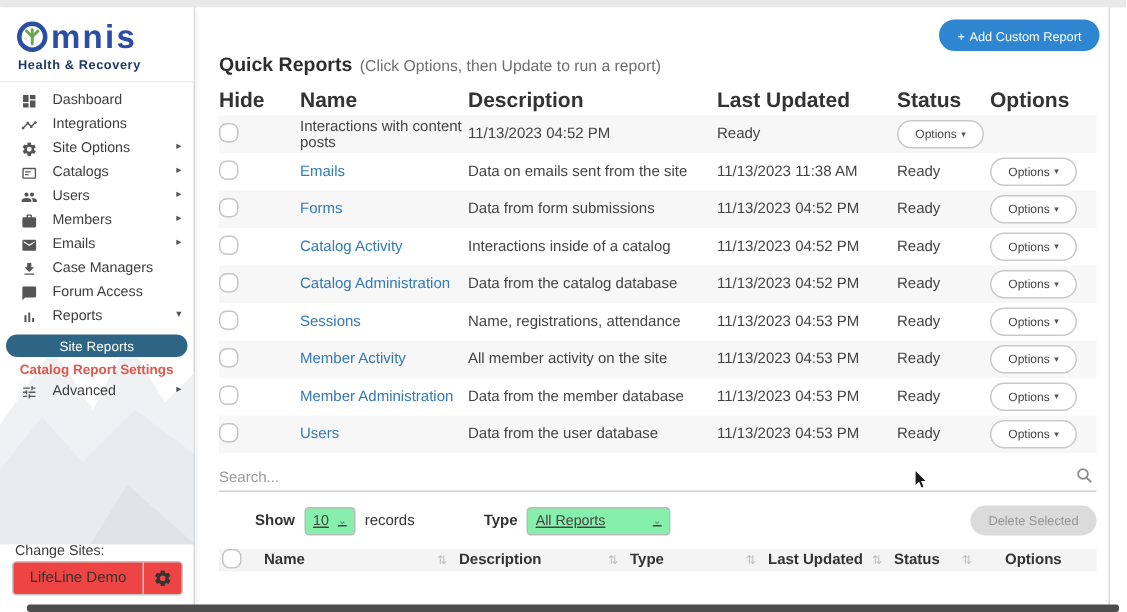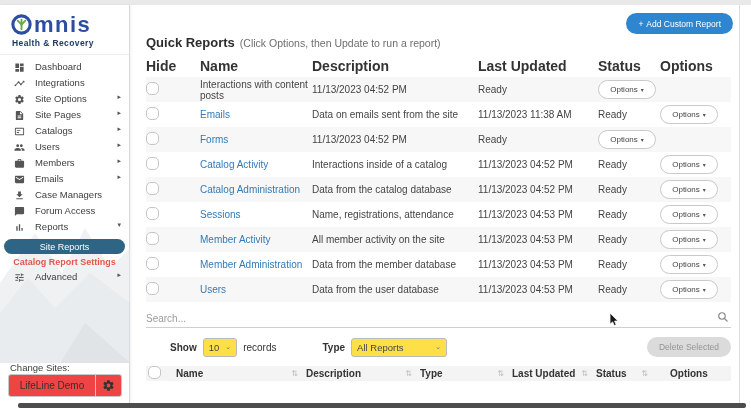--- a/index.html
+++ b/index.html
@@ -57,21 +57,21 @@
 
   .cr-title { font-size:13px; font-weight:bold; color:#2d2d2d; margin-top:18px; }
   .search-row { position:relative; margin-top:6px; border-bottom:1px solid #cfcfcf; height:20px; }
   .search-input { width:96%; border:none; outline:none; font-size:10px; color:#444;
     font-family:inherit; background:transparent; height:18px; }
   .search-input::placeholder { color:#9b9b9b; }
   .search-ic { position:absolute; right:2px; top:3px; width:12px; height:12px; }
   .ctrl-row { display:flex; align-items:center; margin-top:9px; font-size:10px; color:#333; }
   .ctrl-label { font-weight:bold;padding-left:24px; }
   .mini-select { border:1px solid #bbb; border-radius:3px; height:19px; display:flex; align-items:center;
-    padding:0 5px; gap:6px; margin:0 6px; font-size:9.5px; color:#444; cursor:pointer; background:#fde047; }
+    padding:0 5px; gap:6px; margin:0 6px; font-size:9.5px; color:#444; cursor:pointer; background:#86efac;text-decoration:underline; }
   .sel-caret { font-size:7px; color:#777; }
   .type-label { font-weight:bold; margin-left:22px; }
   .delete-btn { margin-left:auto; background:#dbdbdb; color:#949494; border:none; border-radius:10px;
     height:20px; padding:0 12px; font-size:8.5px; font-family:inherit; cursor:pointer; }
   .cr-head { display:flex; align-items:center; height:15px; background:#f4f4f4; margin-top:9px;
     font-size:10px; font-weight:bold; color:#333; padding-left:2px; }
   .cr-col { display:flex; align-items:center; justify-content:space-between; }
   .sort { font-size:8px; color:#bdbdbd; font-weight:normal; margin-right:8px; }
   .cr-cb-cell { width:28px; }
   .w-name{width:130px;} .w-desc{width:114px;} .w-type{width:92px;} .w-last{width:84px;} .w-status{width:60px;}
@@ -128,29 +128,20 @@
             <svg viewBox="0 0 24 24">
               <path d="M19.14 12.94a7 7 0 0 0 .06-.94 7 7 0 0 0-.06-.94l2.03-1.58a.5.5 0 0 0 .12-.64l-1.92-3.32a.5.5 0 0 0-.61-.22l-2.39.96a7.3 7.3 0 0 0-1.62-.94l-.36-2.54a.5.5 0 0 0-.5-.42h-3.84a.5.5 0 0 0-.5.42l-.36 2.54c-.59.24-1.13.56-1.62.94l-2.39-.96a.5.5 0 0 0-.61.22L2.65 8.84a.5.5 0 0 0 .12.64l2.03 1.58a7 7 0 0 0 0 1.88l-2.03 1.58a.5.5 0 0 0-.12.64l1.92 3.32c.14.24.42.34.61.22l2.39-.96c.49.38 1.03.7 1.62.94l.36 2.54c.04.24.25.42.5.42h3.84c.25 0 .46-.18.5-.42l.36-2.54c.59-.24 1.13-.56 1.62-.94l2.39.96c.24.1.5 0 .61-.22l1.92-3.32a.5.5 0 0 0-.12-.64zM12 15.5A3.5 3.5 0 1 1 15.5 12 3.5 3.5 0 0 1 12 15.5z"></path>
             </svg>
           </span>
         <span>Site Options</span>
         <span class="chev">▸</span>
       </div>
       <div class="nav-item">
         <span class="nico">
             <svg viewBox="0 0 24 24">
-              <path d="M14 2H6c-1.1 0-2 .9-2 2v16c0 1.1.9 2 2 2h12c1.1 0 2-.9 2-2V8l-6-6zm2 16H8v-2h8v2zm0-4H8v-2h8v2zm-3-5V3.5L18.5 9H13z"></path>
-            </svg>
-          </span>
-        <span>Site Pages</span>
-        <span class="chev">▸</span>
-      </div>
-      <div class="nav-item">
-        <span class="nico">
-            <svg viewBox="0 0 24 24">
               <path d="M20 4H4a2 2 0 0 0-2 2v12a2 2 0 0 0 2 2h16a2 2 0 0 0 2-2V6a2 2 0 0 0-2-2zm0 14H4V6h16v12zM6 9h8v2H6zm0 4h5v2H6z"></path>
             </svg>
           </span>
         <span>Catalogs</span>
         <span class="chev">▸</span>
       </div>
       <div class="nav-item">
         <span class="nico">
             <svg viewBox="0 0 24 24">
               <path d="M16 11c1.66 0 2.99-1.34 2.99-3S17.66 5 16 5s-3 1.34-3 3 1.34 3 3 3zm-8 0c1.66 0 2.99-1.34 2.99-3S9.66 5 8 5 5 6.34 5 8s1.34 3 3 3zm0 2c-2.33 0-7 1.17-7 3.5V19h14v-2.5c0-2.33-4.67-3.5-7-3.5zm8 0c-.29 0-.62.02-.97.05 1.16.84 1.97 1.97 1.97 3.45V19h6v-2.5c0-2.33-4.67-3.5-7-3.5z"></path>
@@ -268,20 +259,21 @@
         <span>11/13/2023 11:38 AM</span>
         <span>Ready</span>
         <button class="opt-btn">
             <span>Options</span>
             <span class="opt-caret">▾</span>
           </button>
       </div>
       <div class="qr-row">
         <span><span class="cb"></span></span>
         <span class="lnk">Forms</span>
+        <span>Data from form submissions</span>
         <span>11/13/2023 04:52 PM</span>
         <span>Ready</span>
         <button class="opt-btn">
             <span>Options</span>
             <span class="opt-caret">▾</span>
           </button>
       </div>
       <div class="qr-row">
         <span><span class="cb"></span></span>
         <span class="lnk">Catalog Activity</span>

